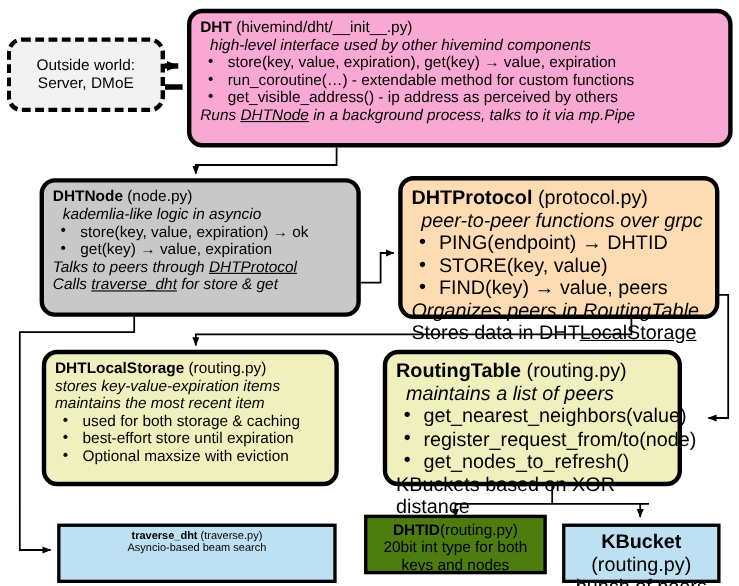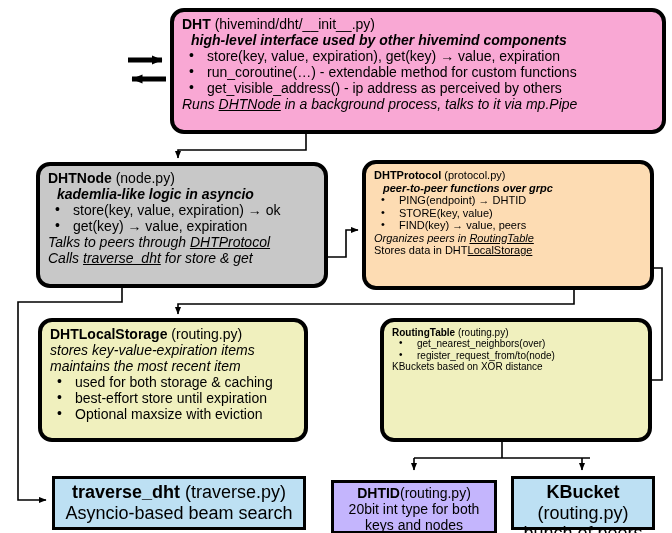--- a/index.html
+++ b/index.html
@@ -74,56 +74,56 @@
   #n-dhtnode{
     left:36px;top:162px;width:292px;height:126px;
     background:#c8c8c8;
     padding:5px 24px 0 8px;
     font-size:14px;
   }
   #n-dhtprotocol{
     left:362px;top:160px;width:292px;height:130px;
     background:#fddcb3;
     padding:5px 7px 0 8px;
-    font-size:11px;
+    font-size:18px;
   }
   #n-localstorage{
     left:38px;top:318px;width:270px;height:124px;
     background:#f0f0be;
     padding:5px 20px 0 8px;
     font-size:14px;
   }
   #n-routingtable{
-    left:380px;top:318px;width:272px;height:124px;
+    left:348px;top:318px;width:272px;height:124px;
     background:#f0f0be;
     padding:5px 7px 14px 8px;
-    font-size:10px;
+    font-size:18px;
   }
   #n-traverse{
     left:52px;top:476px;width:254px;height:54px;
     background:#bde0f3;
     text-align:center;
     padding:3px 4px 0 4px;
-    font-size:18px;
+    font-size:10px;
   }
   #n-dhtid{
-    left:331px;top:480px;width:166px;height:54px;
-    background:#c4b5fd;
+    left:331px;top:468px;width:166px;height:54px;
+    background:#4d7c0f;
     text-align:center;
     padding:3px 4px 0 4px;
     font-size:14px;
   }
   #n-kbucket{
     left:511px;top:476px;width:144px;height:54px;
     background:#bde0f3;
     text-align:center;
     padding:3px 4px 0 4px;
     font-size:18px;
   }
-  .ind{padding-left:9px;font-weight:bold;}
+  .ind{padding-left:9px;}
 </style>
 </head>
 <body>
 
 <div id="canvas">
 
   <svg class="wires" viewBox="0 0 672 533" xmlns="http://www.w3.org/2000/svg">
     <defs>
       <marker id="ah" markerWidth="9" markerHeight="9" refX="7.4" refY="3.2" orient="auto" markerUnits="userSpaceOnUse">
         <path d="M0,0 L8,3.2 L0,6.4 z" fill="#000"></path>
@@ -163,20 +163,26 @@
     </g>
 
     <g>
       <path d="M502,442 L502,458" fill="none" stroke="#000" stroke-width="1.6"></path>
       <path d="M414,458 L590,458" fill="none" stroke="#000" stroke-width="1.6"></path>
       <path d="M414,458 L414,470" fill="none" stroke="#000" stroke-width="1.6" marker-end="url(#ah)"></path>
       <path d="M582,458 L582,470" fill="none" stroke="#000" stroke-width="1.6" marker-end="url(#ah)"></path>
     </g>
   </svg>
 
+  <div id="n-outside" class="node dashed">
+    <div>
+      <div>Outside world:</div>
+      <div>Server, DMoE</div>
+    </div>
+  </div>
 
   <div id="n-dht" class="node rounded">
     <div>
       <span class="ttl">DHT</span>
       <span>(hivemind/dht/__init__.py)</span>
     </div>
     <div class="sub ind">high-level interface used by other hivemind components</div>
     <ul class="bul">
       <li>store(key, value, expiration), get(key) → value, expiration</li>
       <li>run_coroutine(…) - extendable method for custom functions</li>
@@ -226,23 +232,25 @@
       <li>best-effort store until expiration</li>
       <li>Optional maxsize with eviction</li>
     </ul>
   </div>
 
   <div id="n-routingtable" class="node rounded">
     <div>
       <span class="ttl">RoutingTable</span>
       <span>(routing.py)</span>
     </div>
-    <ul class="bul">
-      <li>get_nearest_neighbors(over)</li>
+    <div class="sub ind">maintains a list of peers</div>
+    <ul class="bul">
+      <li>get_nearest_neighbors(value)</li>
       <li>register_request_from/to(node)</li>
+      <li>get_nodes_to_refresh()</li>
     </ul>
     <div>KBuckets based on XOR distance</div>
   </div>
 
   <div id="n-traverse" class="node sharp">
     <div>
       <span class="ttl">traverse_dht</span>
       <span>(traverse.py)</span>
     </div>
     <div>Asyncio-based beam search</div>

